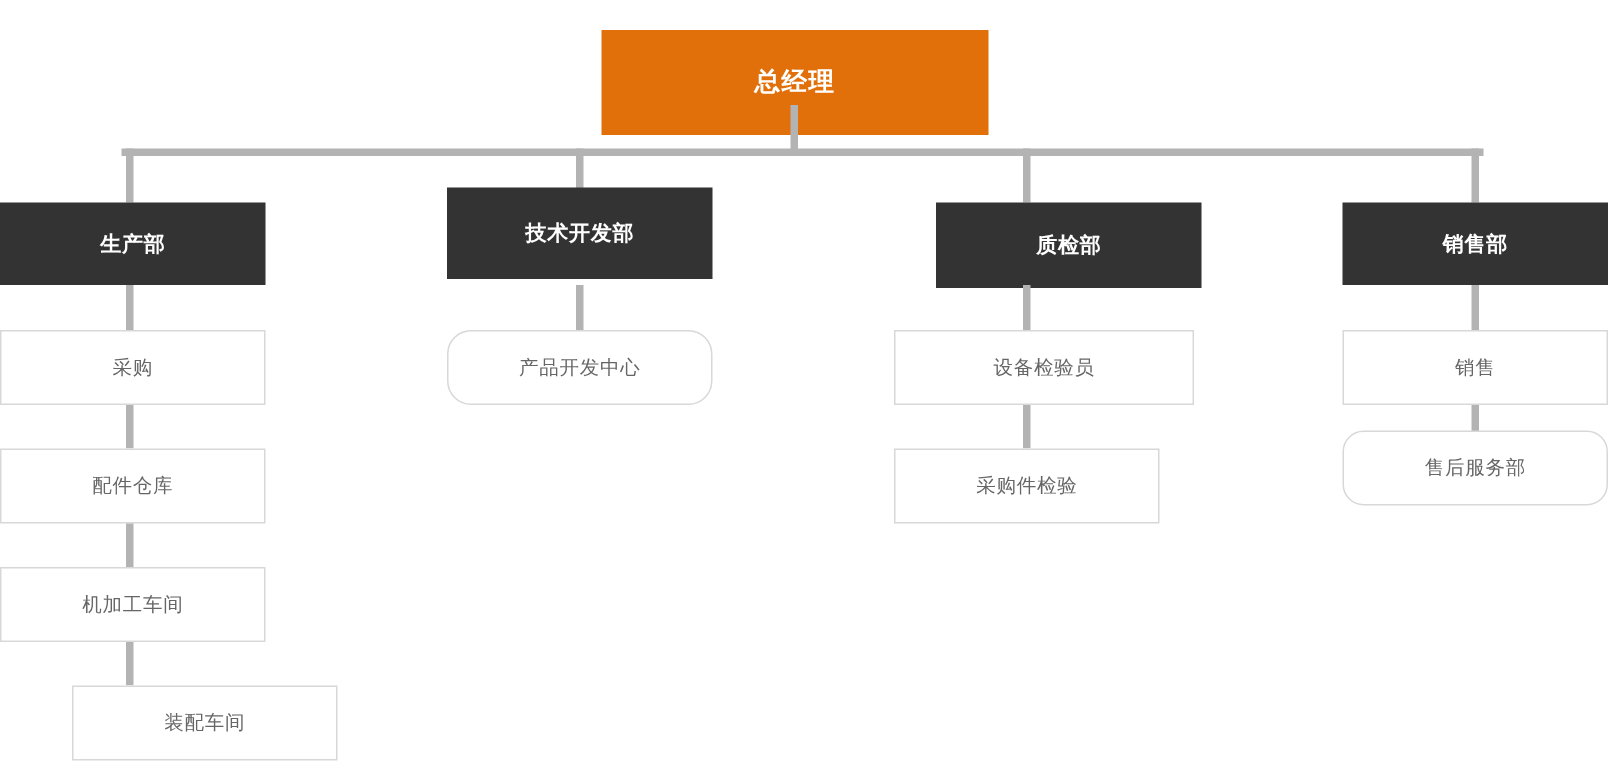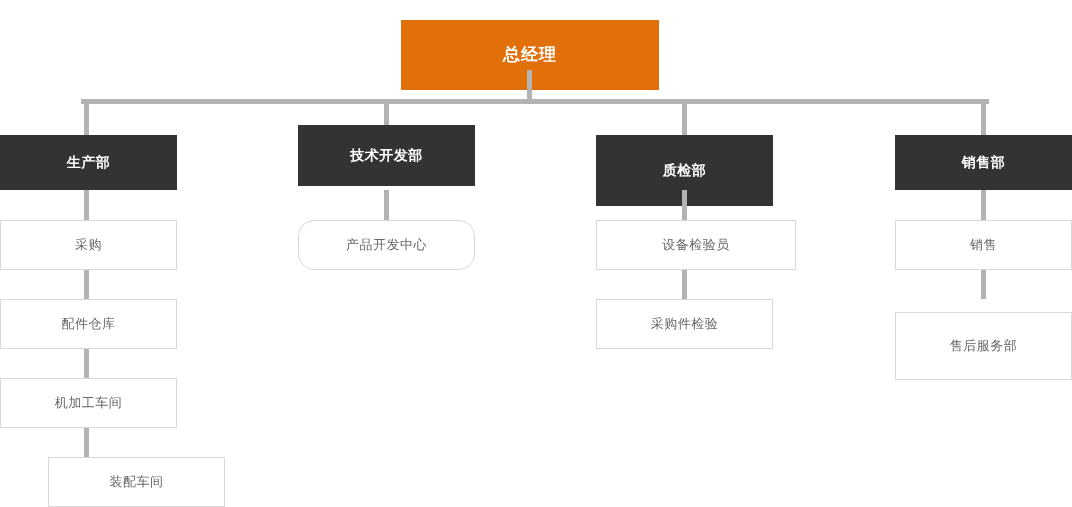--- a/index.html
+++ b/index.html
@@ -117,21 +117,21 @@
   </div>
 
   <div class="conn conn-v" style="left:384px; top:190px; width:5px; height:30px;"></div>
 
   <div class="node node-sub" style="left:298px; top:220px; width:177px; height:50px;border-radius:16px;">
     <span>产品开发中心</span>
   </div>
 
   <div class="conn conn-v" style="left:682px; top:99px; width:5px; height:36px;"></div>
 
-  <div class="node node-dept" style="left:596px; top:135px; width:177px; height:71px;">
+  <div class="node node-dept" style="left:624px; top:135px; width:177px; height:57px;">
     <span>质检部</span>
   </div>
 
   <div class="conn conn-v" style="left:682px; top:190px; width:5px; height:30px;"></div>
 
   <div class="node node-sub" style="left:596px; top:220px; width:200px; height:50px;">
     <span>设备检验员</span>
   </div>
 
   <div class="conn conn-v" style="left:682px; top:270px; width:5px; height:29px;"></div>
@@ -147,17 +147,17 @@
   </div>
 
   <div class="conn conn-v" style="left:981px; top:190px; width:5px; height:30px;"></div>
 
   <div class="node node-sub" style="left:895px; top:220px; width:177px; height:50px;">
     <span>销售</span>
   </div>
 
   <div class="conn conn-v" style="left:981px; top:270px; width:5px; height:29px;"></div>
 
-  <div class="node node-sub" style="left:895px; top:312px; width:177px; height:68px;">
+  <div class="node node-sub" style="left:895px; top:287px; width:177px; height:50px;border-radius:14px;">
     <span>售后服务部</span>
   </div>
 
 </div>
 
 </body></html>

